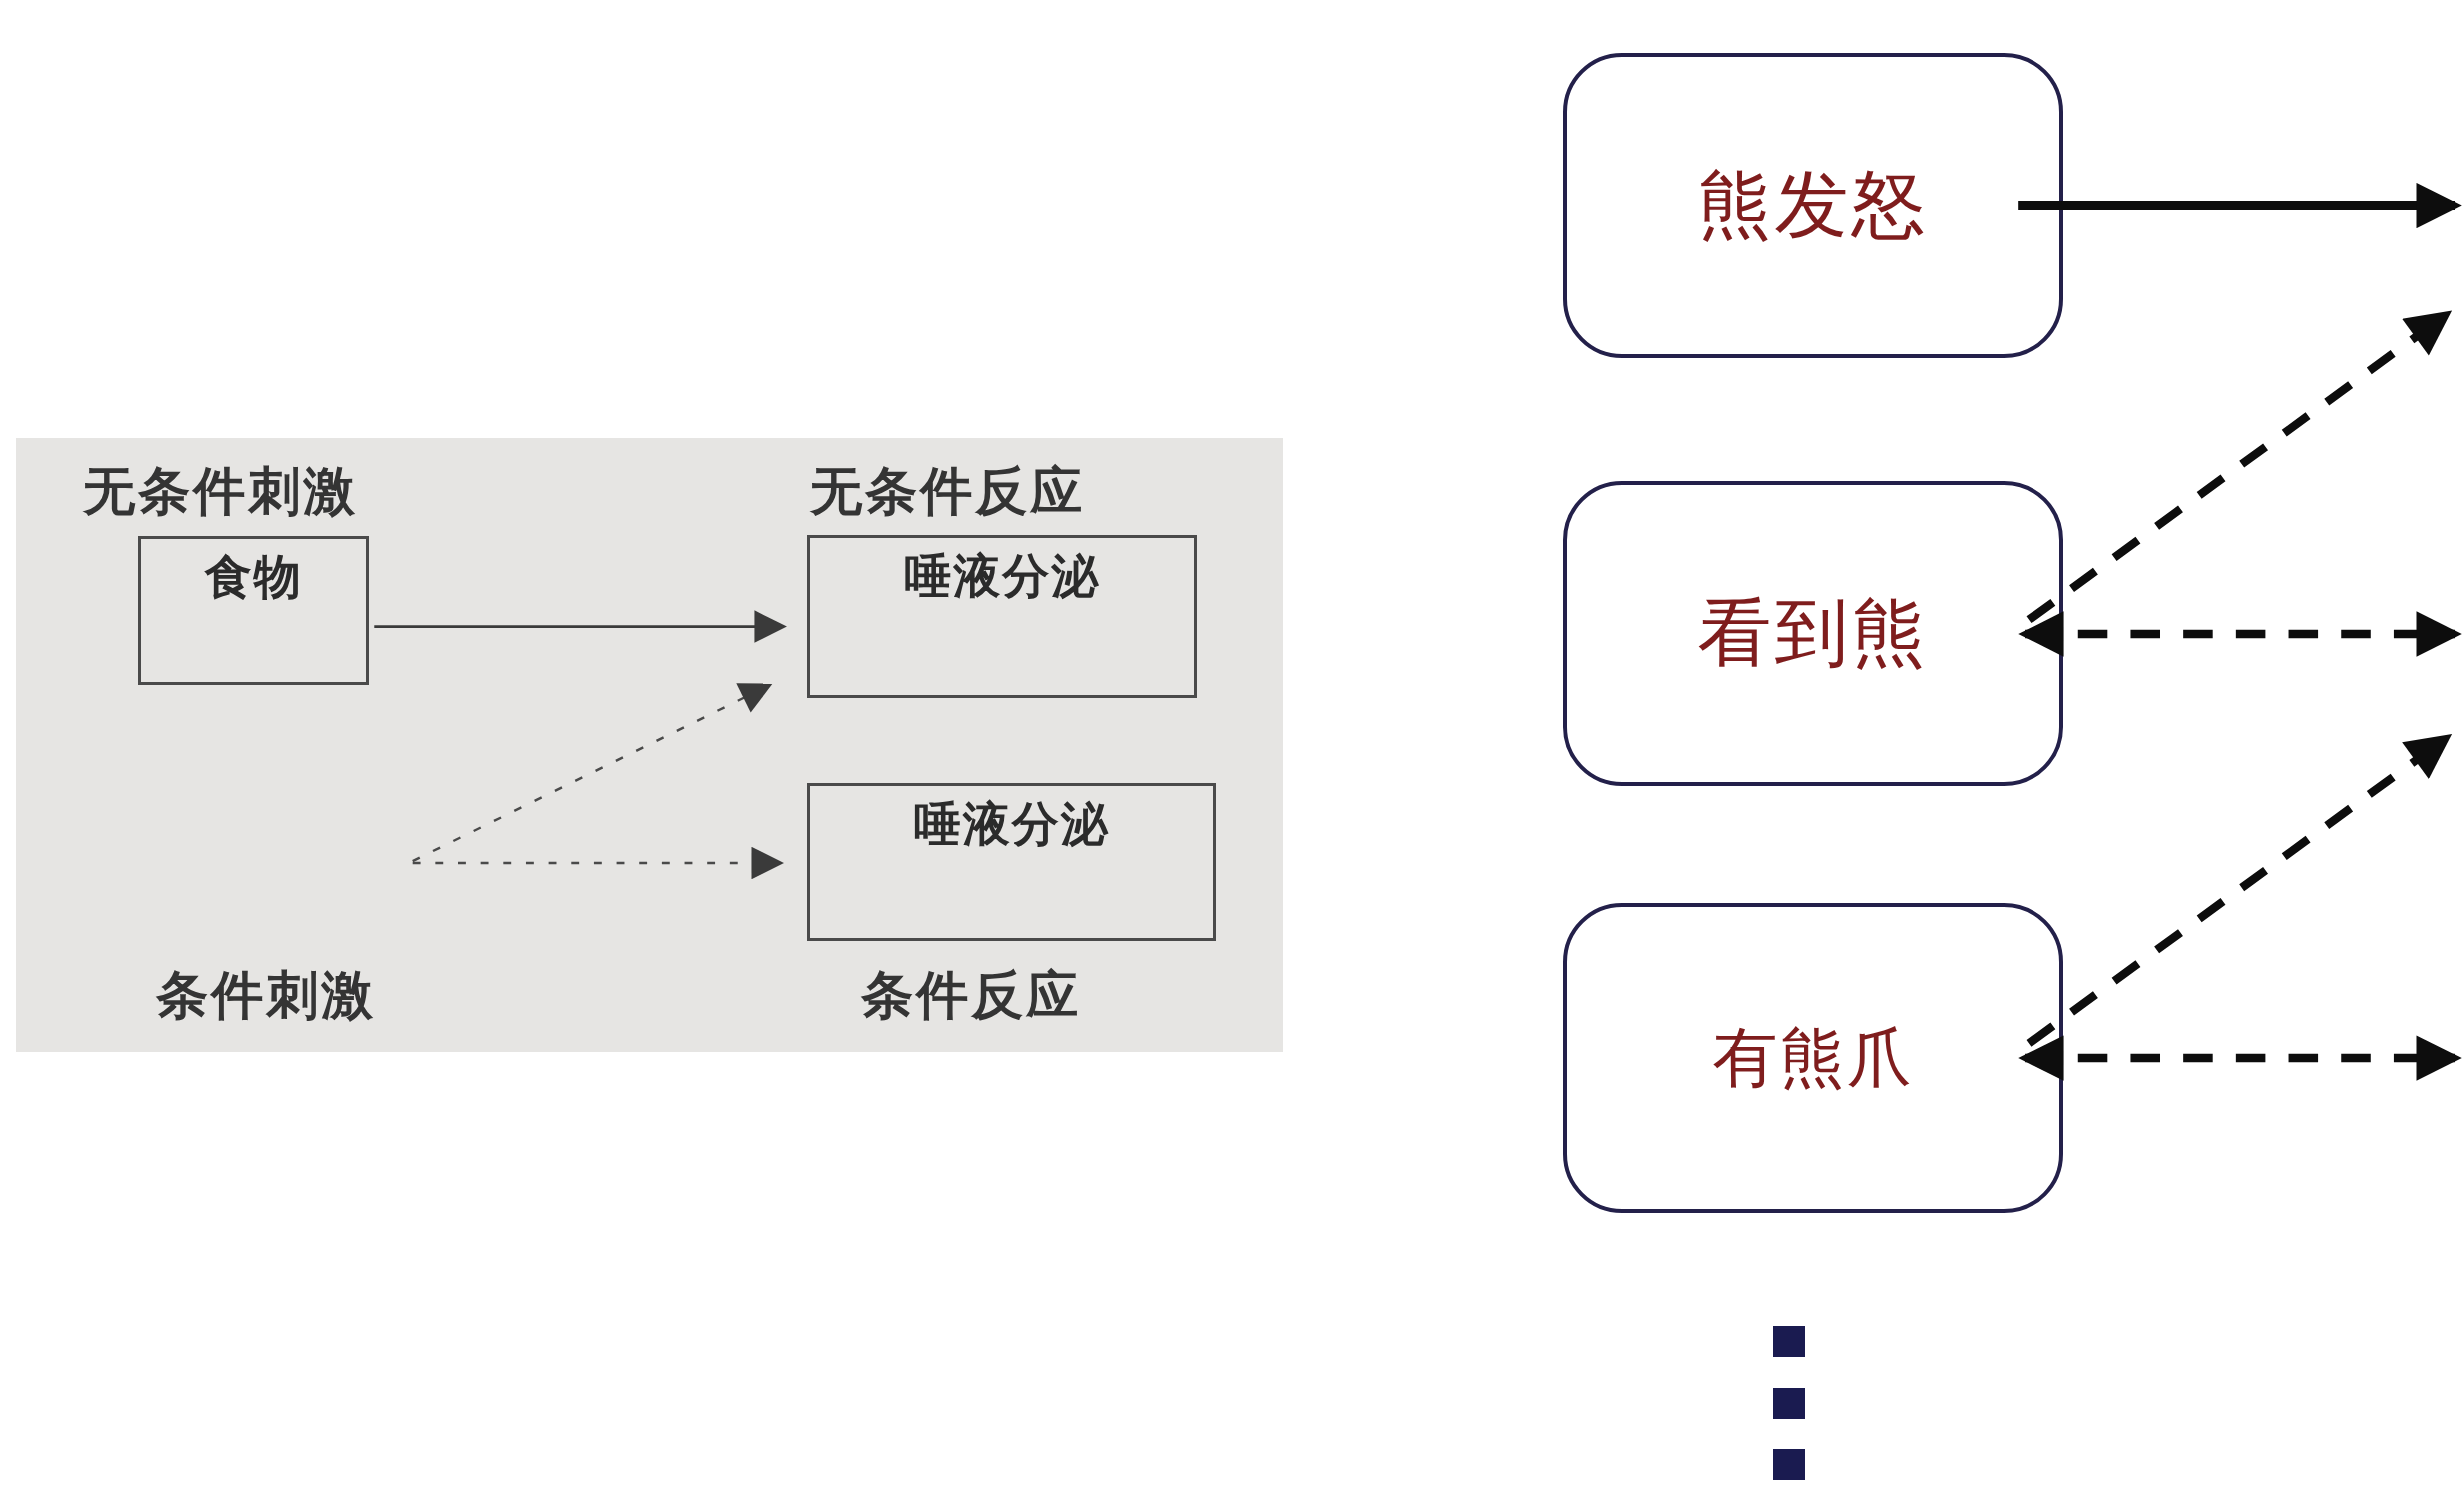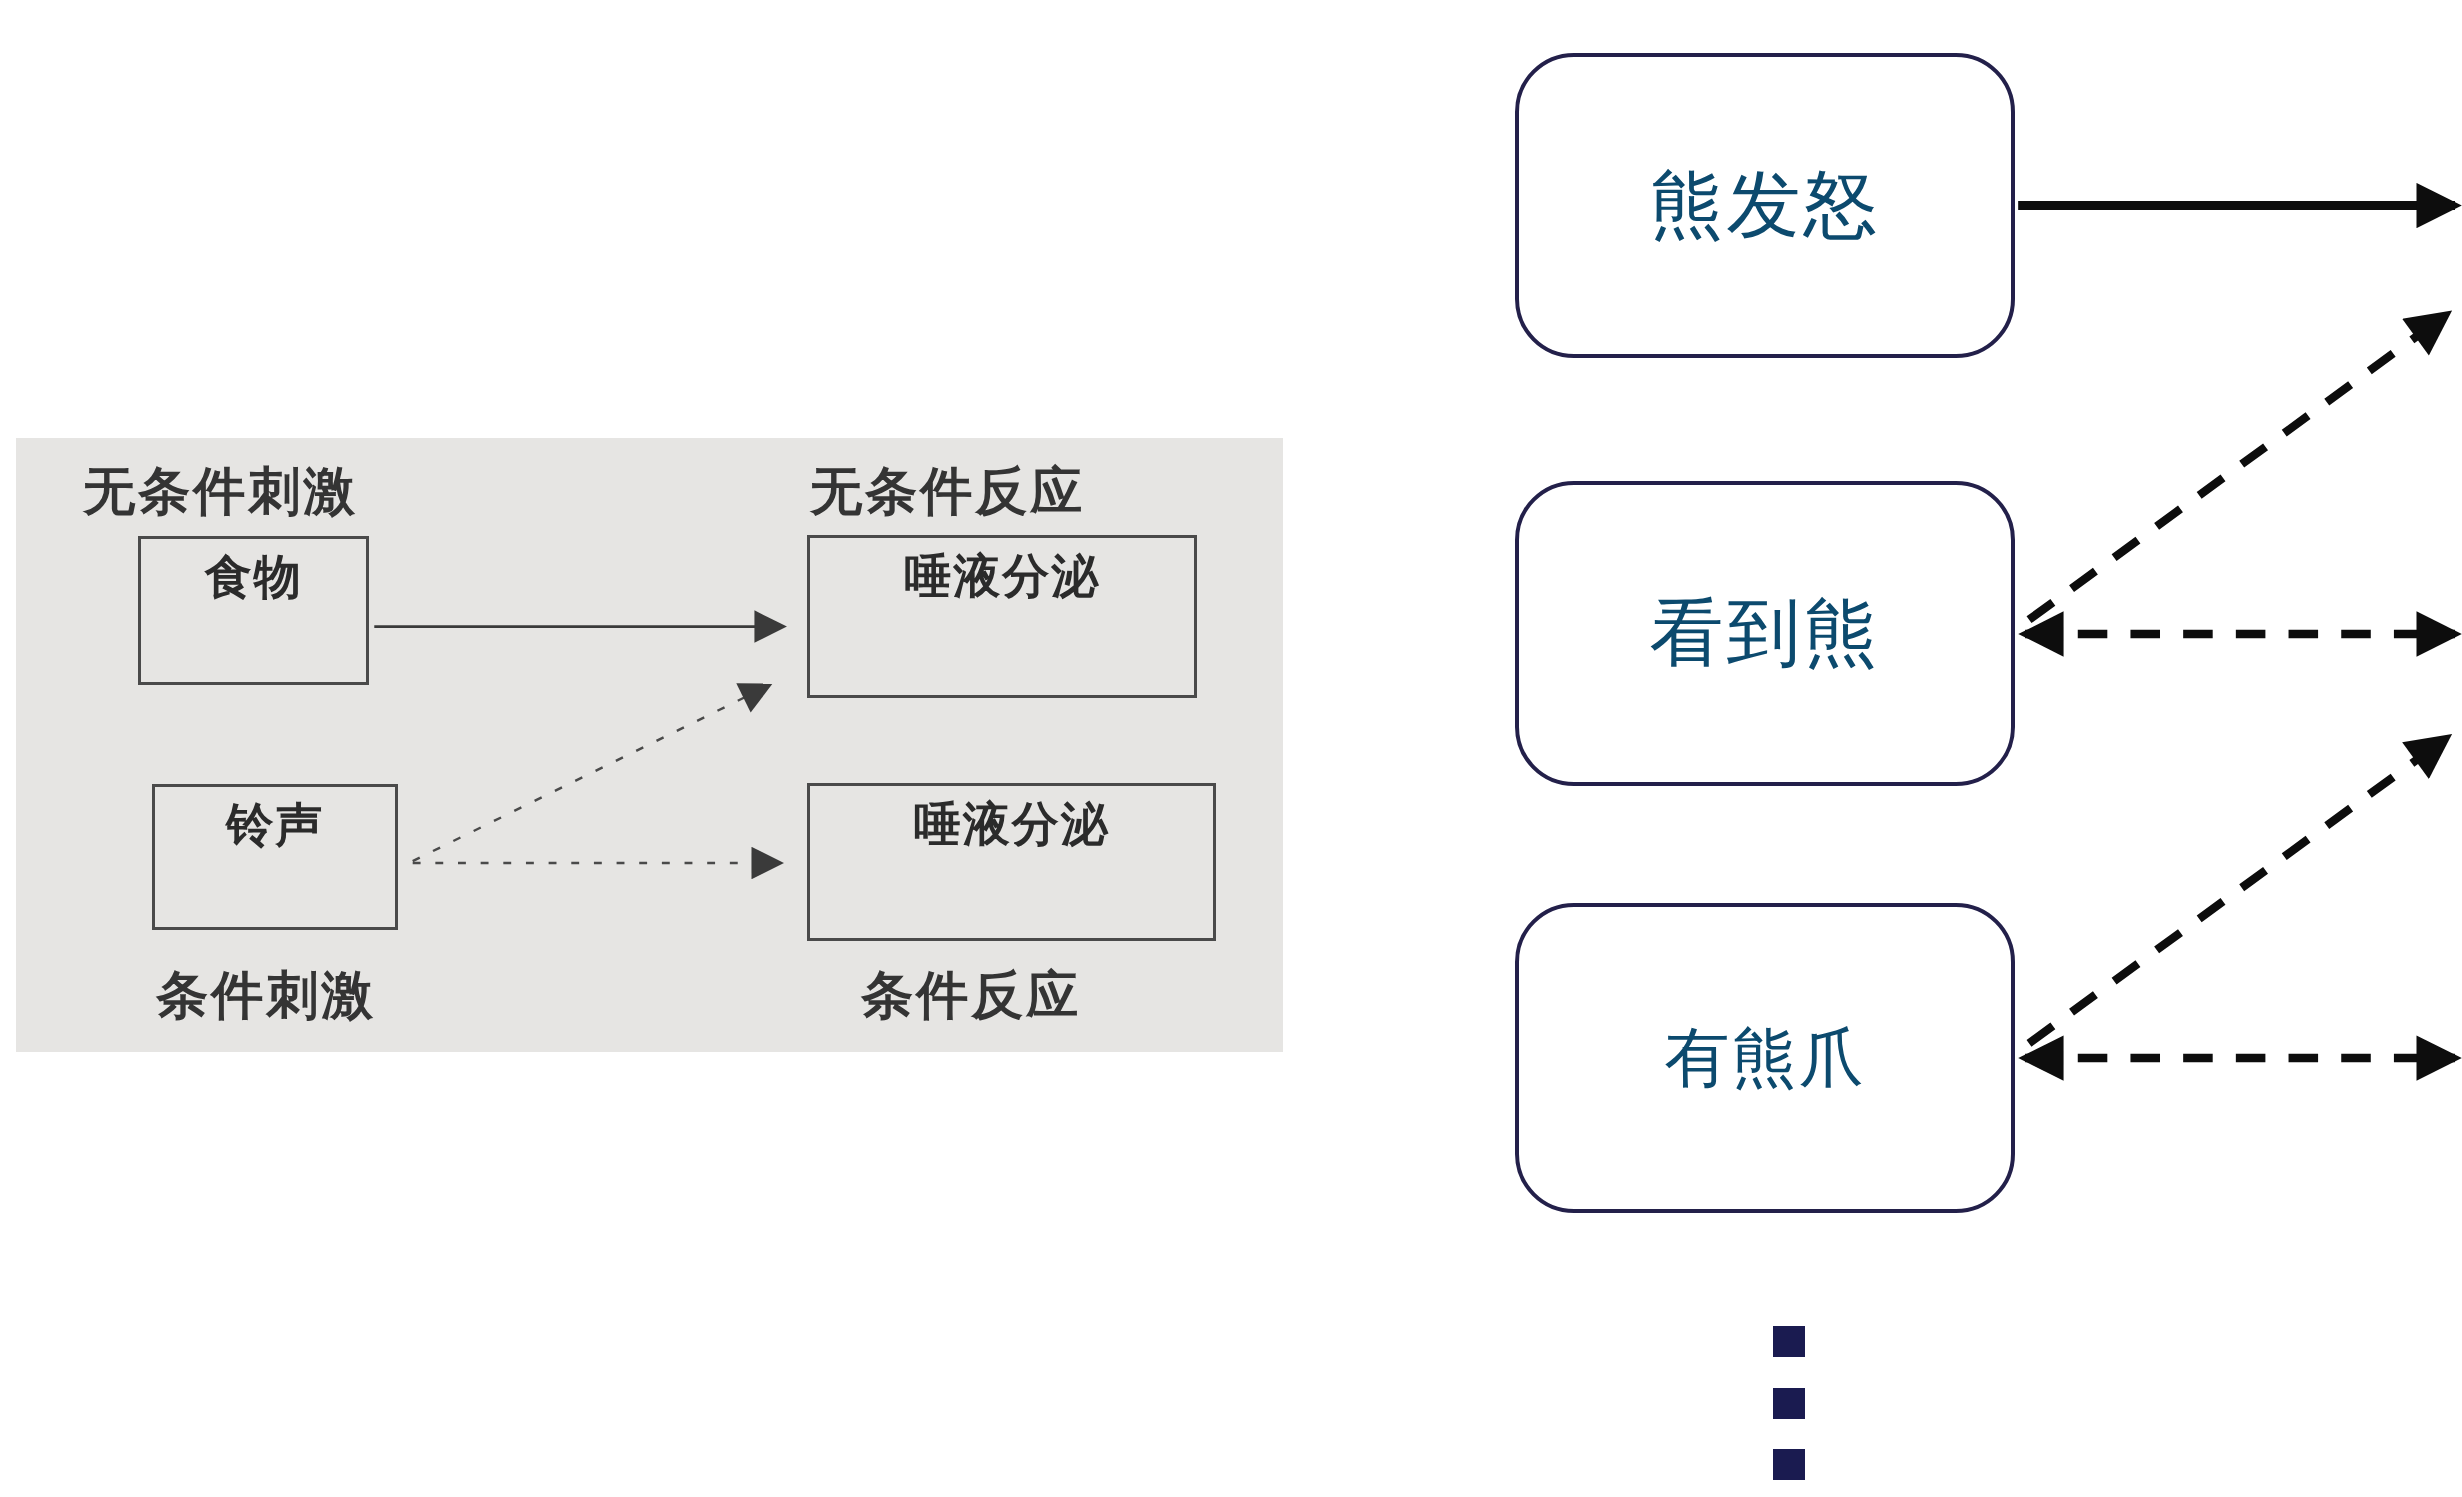--- a/index.html
+++ b/index.html
@@ -19,40 +19,39 @@
     position:absolute;border:3.4px solid #4a4a4a;background:#e6e5e3;
     font-size:47px;font-weight:bold;color:#2b2b2b;text-align:center;letter-spacing:2px;
     box-sizing:border-box;padding-top:6.9px;
   }
   
   .rbox{
     position:absolute;background:#ffffff;box-sizing:border-box;
     display:flex;align-items:center;justify-content:center;text-align:center;
     border-radius:59px;
   }
-  .rbox.state{border:4.9px solid #23204a;color:#0c4a6e;}
+  .rbox.state{border:4.9px solid #23204a;color:#7f1d1d;margin-left:48px;}
   .cjk-big{font-size:74px;font-weight:500;letter-spacing:3px;line-height:1.28;}
   .cjk-two{font-size:65px;font-weight:500;letter-spacing:2px;line-height:1.3;}
   
   .dot{position:absolute;}
   .dot.dark{background:#1a1b50;width:31.5px;height:30.5px;}
   
   svg.overlay{position:absolute;left:0;top:0;width:3306px;height:1498px;pointer-events:none;}
 </style>
 </head>
 <body>
 
 <div class="panel">
   <div class="panel-label" style="left:67px;top:18.7px;">无条件刺激</div>
   <div class="panel-label" style="left:794px;top:18.7px;">无条件反应</div>
 
   <div class="panel-box" style="left:122px;top:98px;width:231px;height:149px;">食物</div>
   <div class="panel-box" style="left:791px;top:97px;width:390px;height:163px;">唾液分泌</div>
 
-  <div class="panel-box" style="left:136px;top:346px;width:246px;height:146px;">铃声</div>
   <div class="panel-box" style="left:791px;top:345px;width:409px;height:158px;">唾液分泌</div>
 
   <div class="panel-label" style="left:140px;top:523px;">条件刺激</div>
   <div class="panel-label" style="left:813px;top:523px;margin-left:32px;">条件反应</div>
 </div>
 
 <div class="rbox state cjk-big" style="left:1515px;top:53px;width:500px;height:305px;">熊发怒</div>
 
 <div class="rbox state cjk-big" style="left:1515px;top:481px;width:500px;height:305px;text-align:center;">看到熊</div>
 

